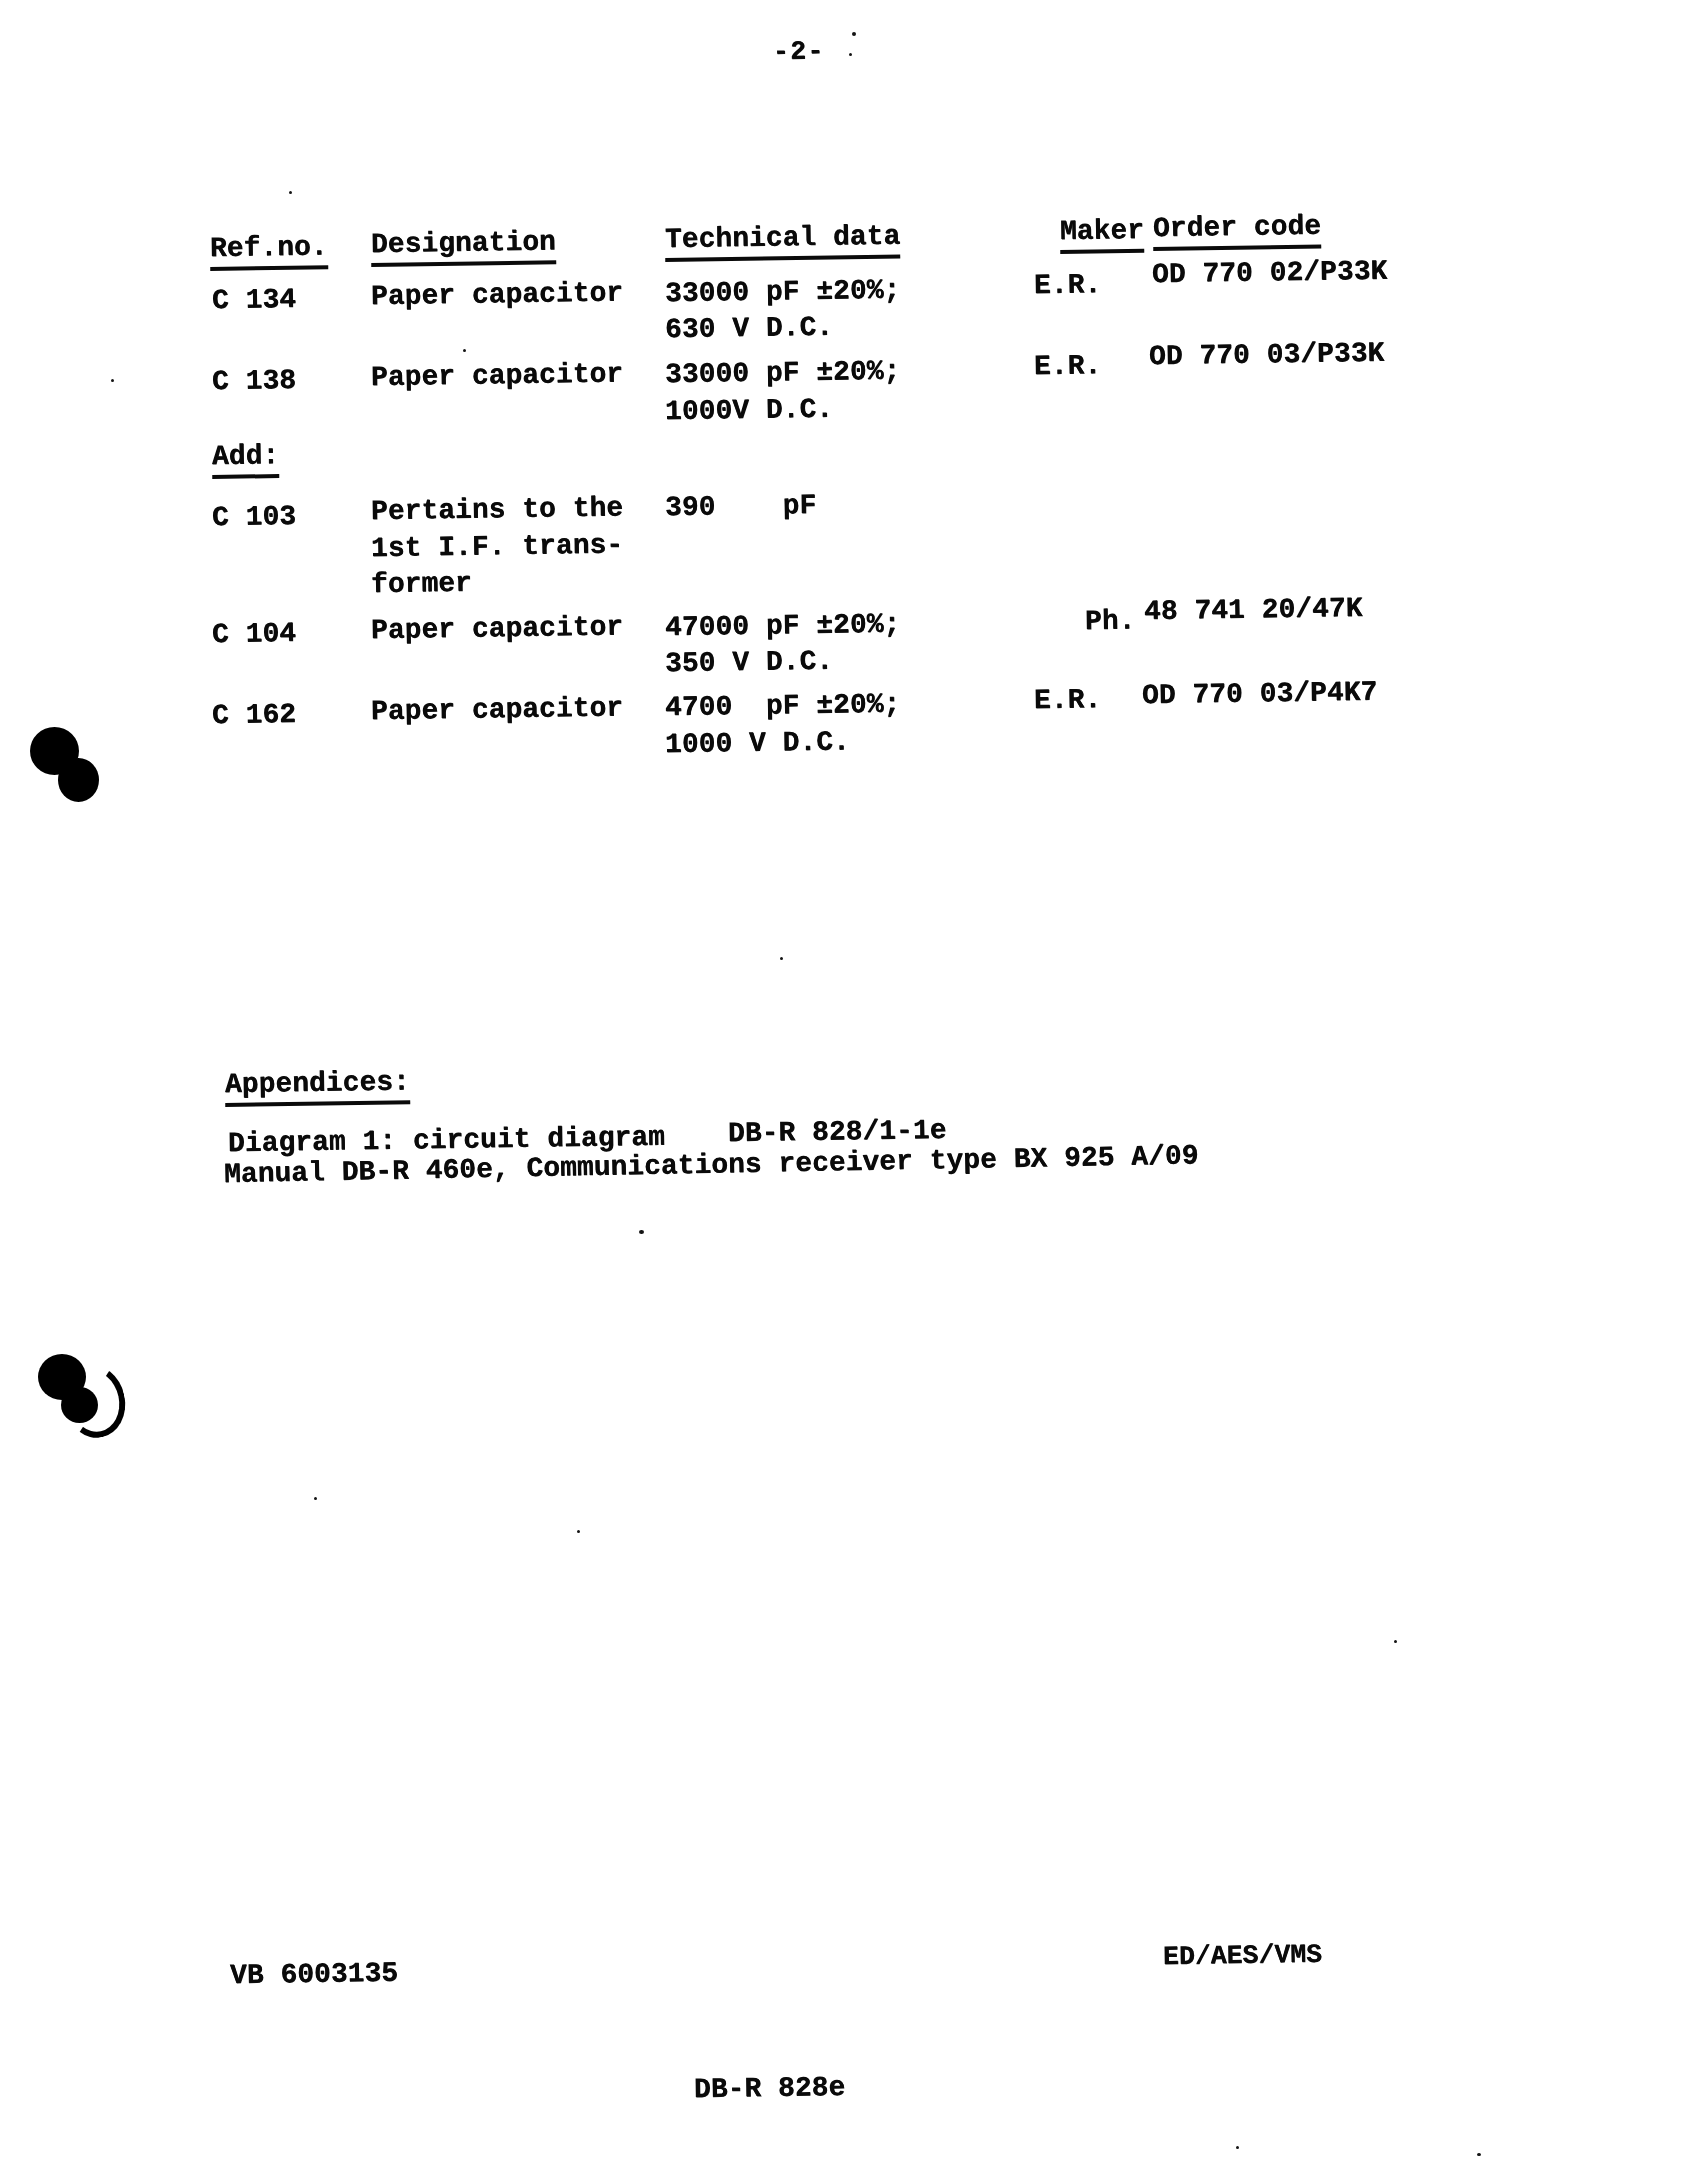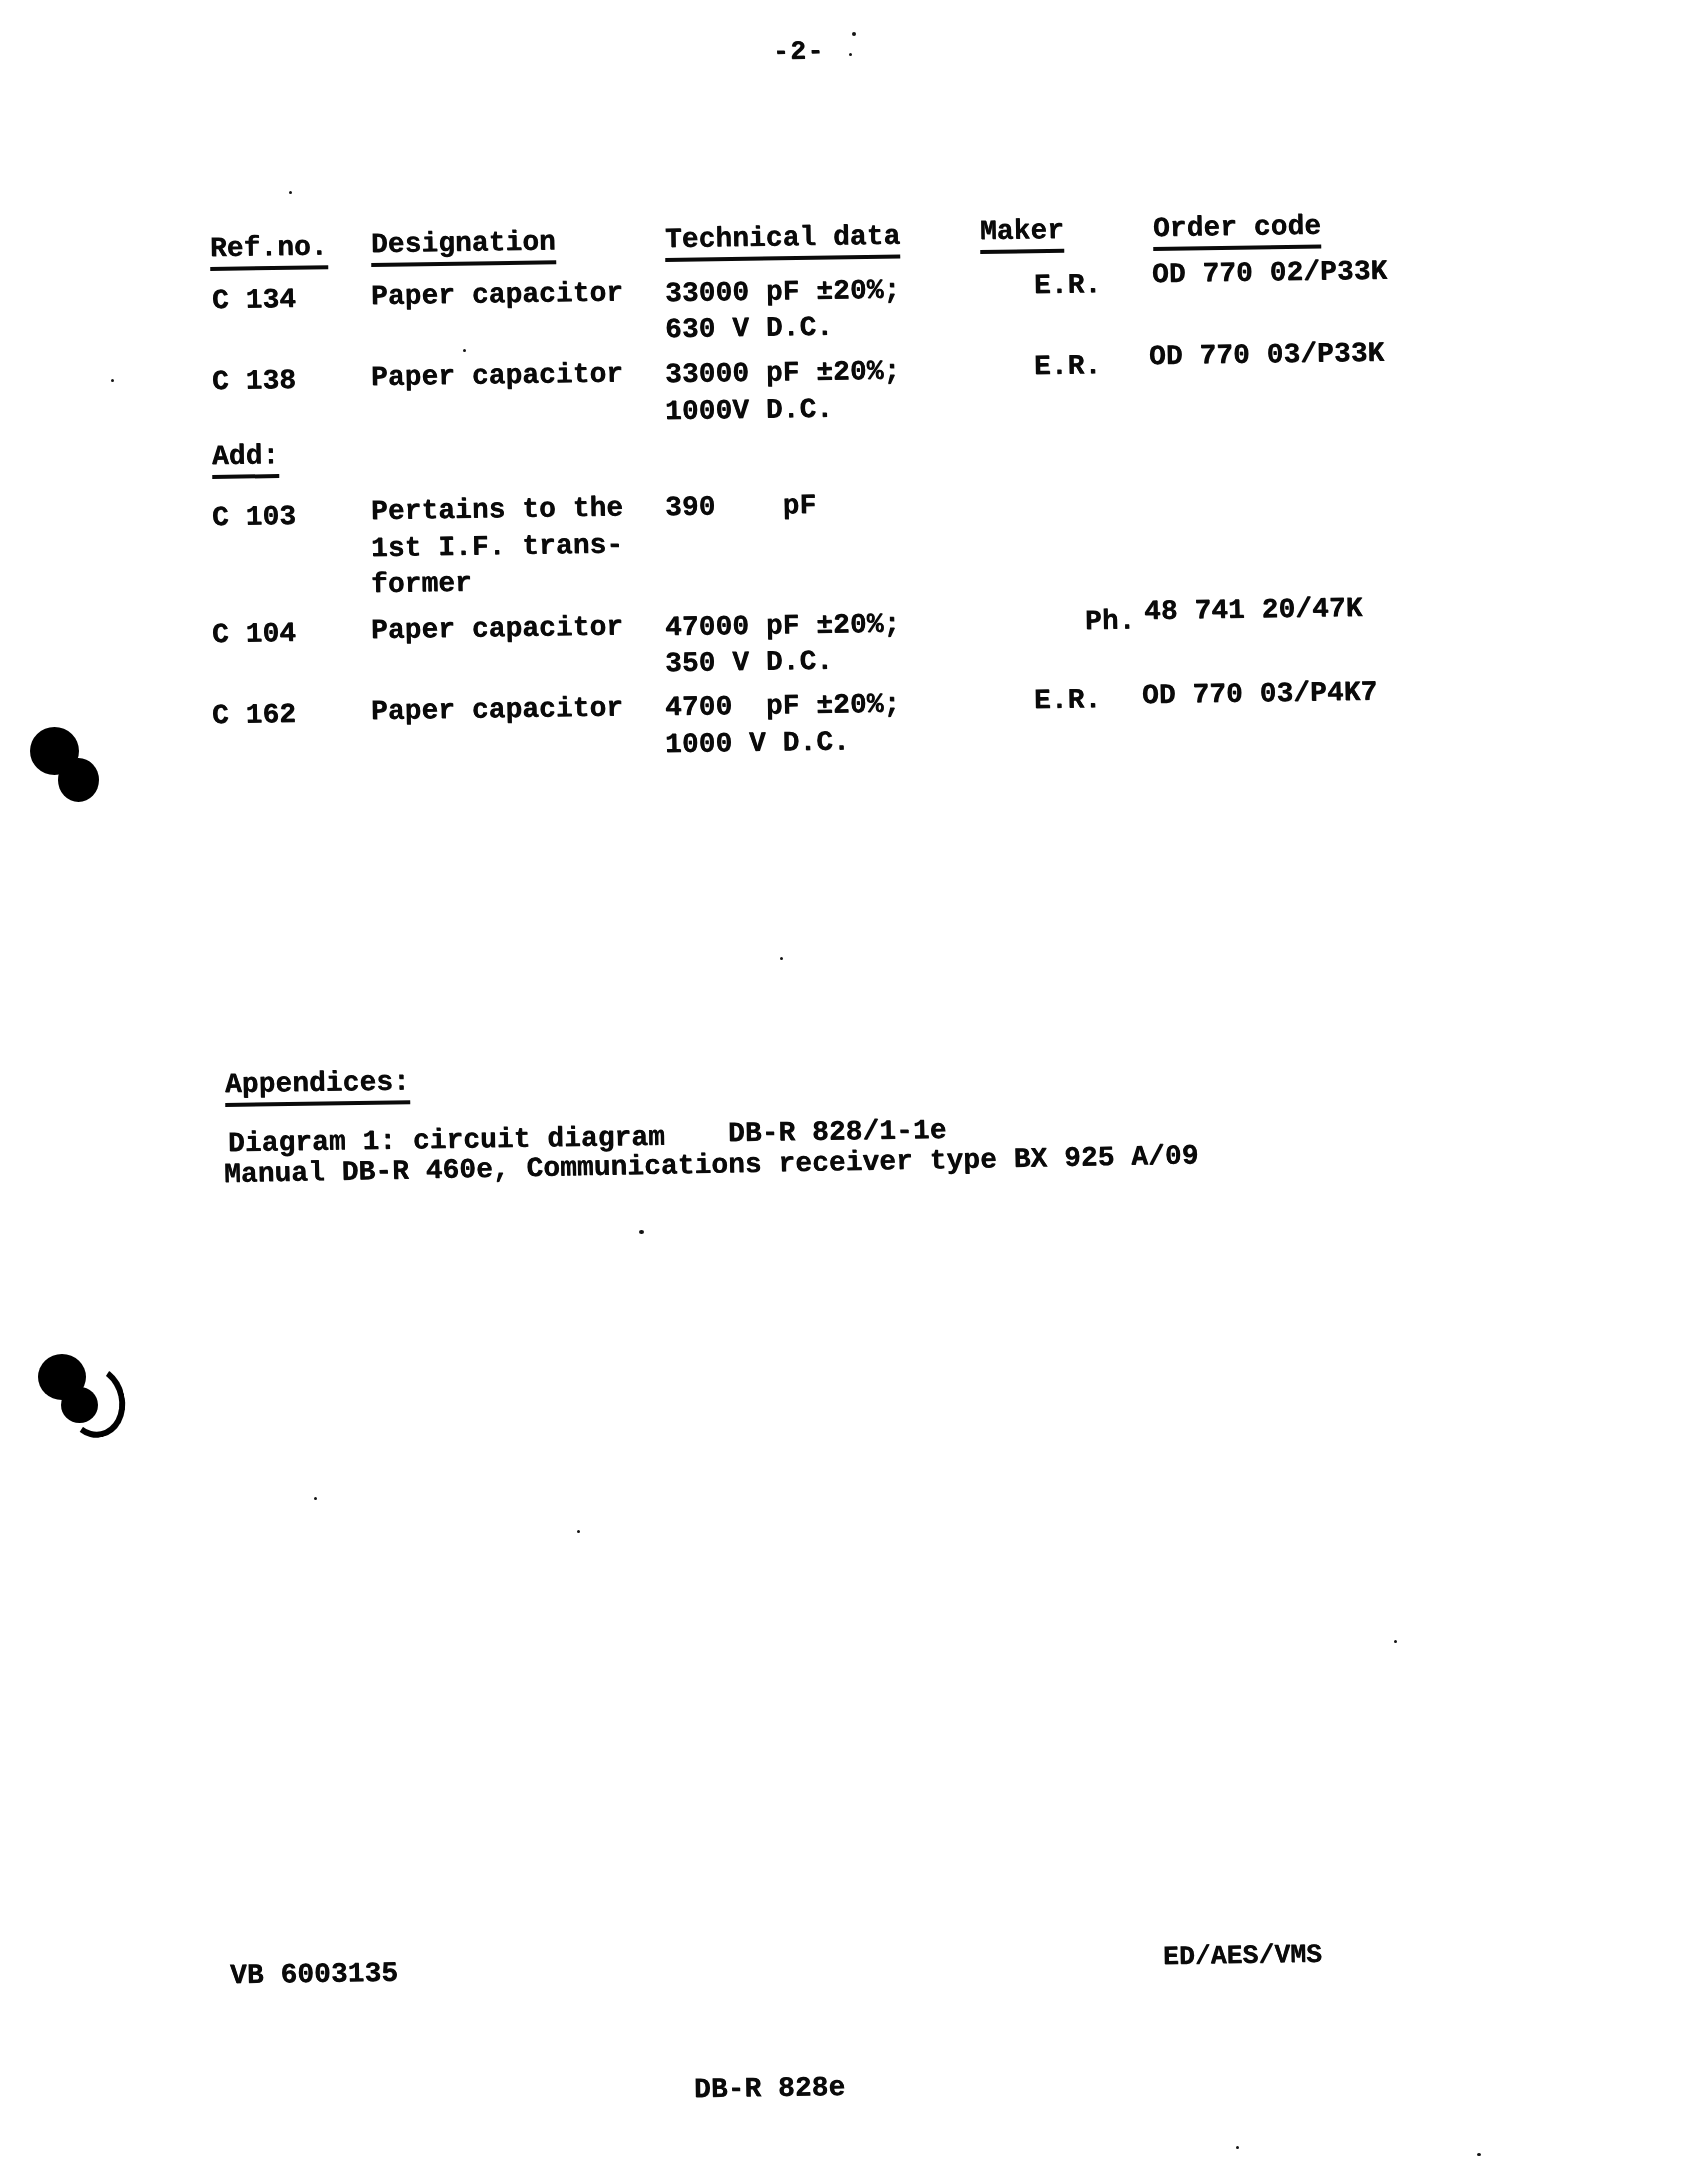--- a/index.html
+++ b/index.html
@@ -28,21 +28,21 @@
 <body>
 
 <div class="page">
 
   <div class="t pageno" style="left:773px; top:37px;">-2-</div>
 
   <div class="row">
     <span class="t u" style="left:210px; top:233px;">Ref.no.</span>
     <span class="t u" style="left:371px; top:229px;">Designation</span>
     <span class="t u" style="left:665px; top:224px;">Technical data</span>
-    <span class="t u" style="left:980px; top:216px;font-family:Liberation Mono, monospace;">Maker</span>
+    <span class="t u" style="left:1060px; top:216px;font-family:Liberation Mono, monospace;">Maker</span>
     <span class="t u" style="left:1153px; top:213px;">Order code</span>
   </div>
 
   <div class="row">
     <span class="t" style="left:212px; top:285px;">C 134</span>
     <span class="t" style="left:371px; top:281px;">Paper capacitor</span>
     <span class="t" style="left:665px; top:278px;">33000 pF ±20%;</span>
     <span class="t" style="left:665px; top:314px;">630 V D.C.</span>
     <span class="t" style="left:1034px; top:270px;">E.R.</span>
     <span class="t" style="left:1152px; top:259px;">OD 770 02/P33K</span>

